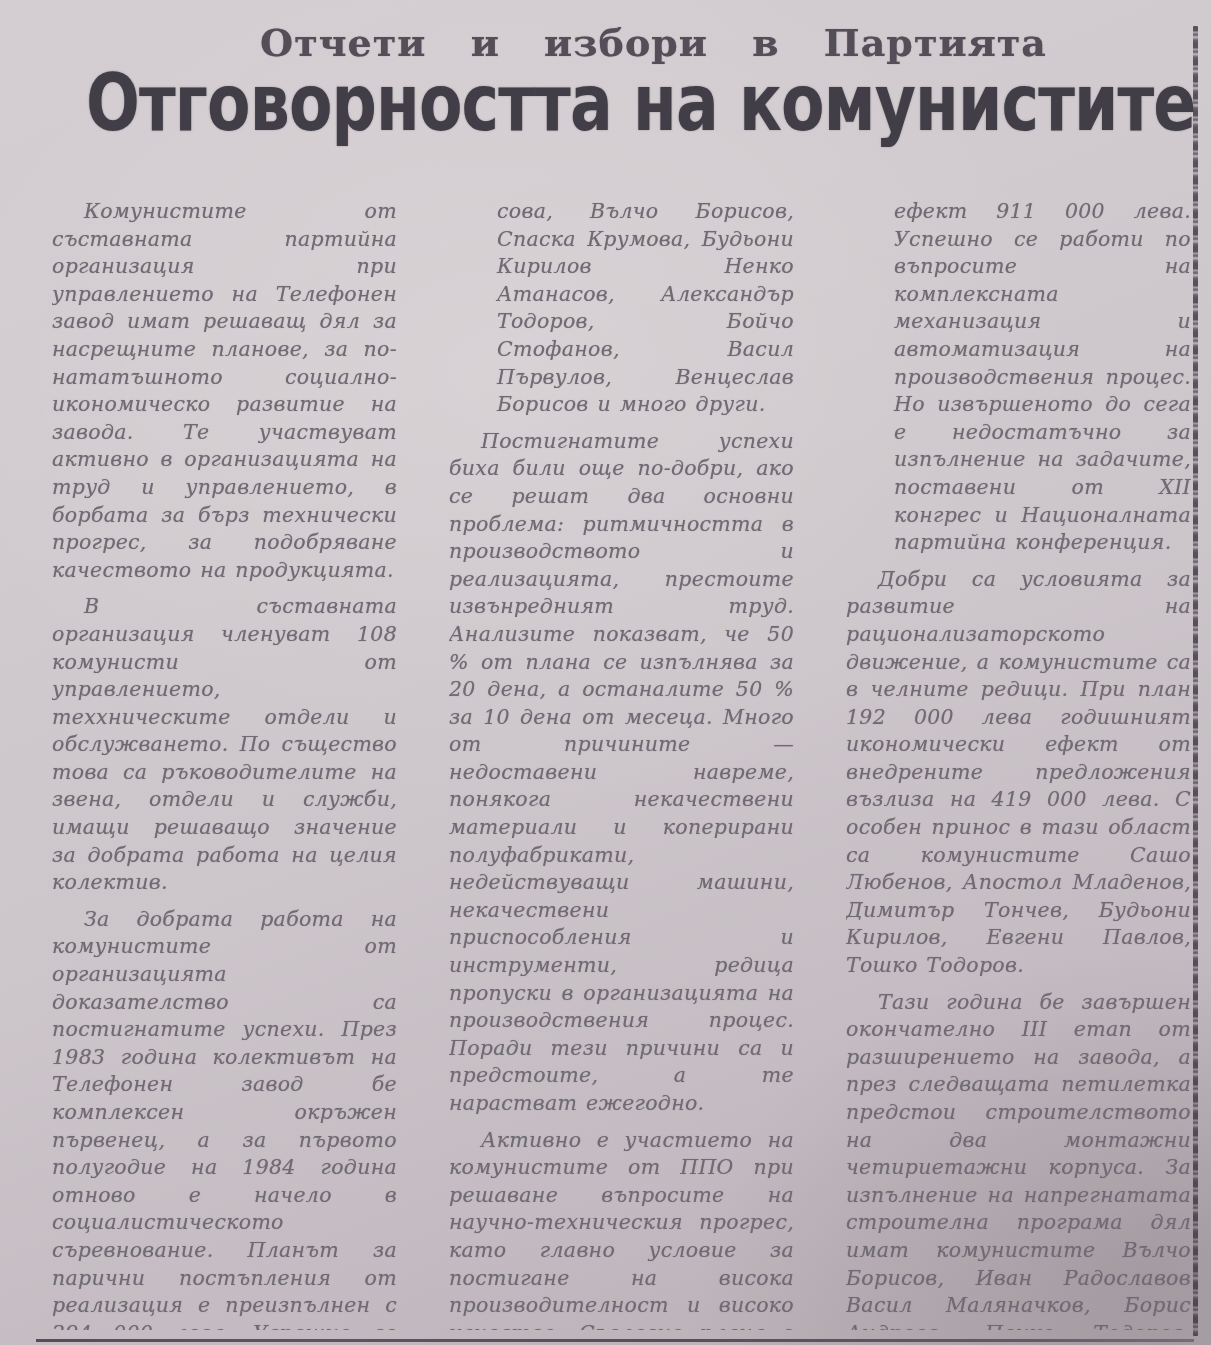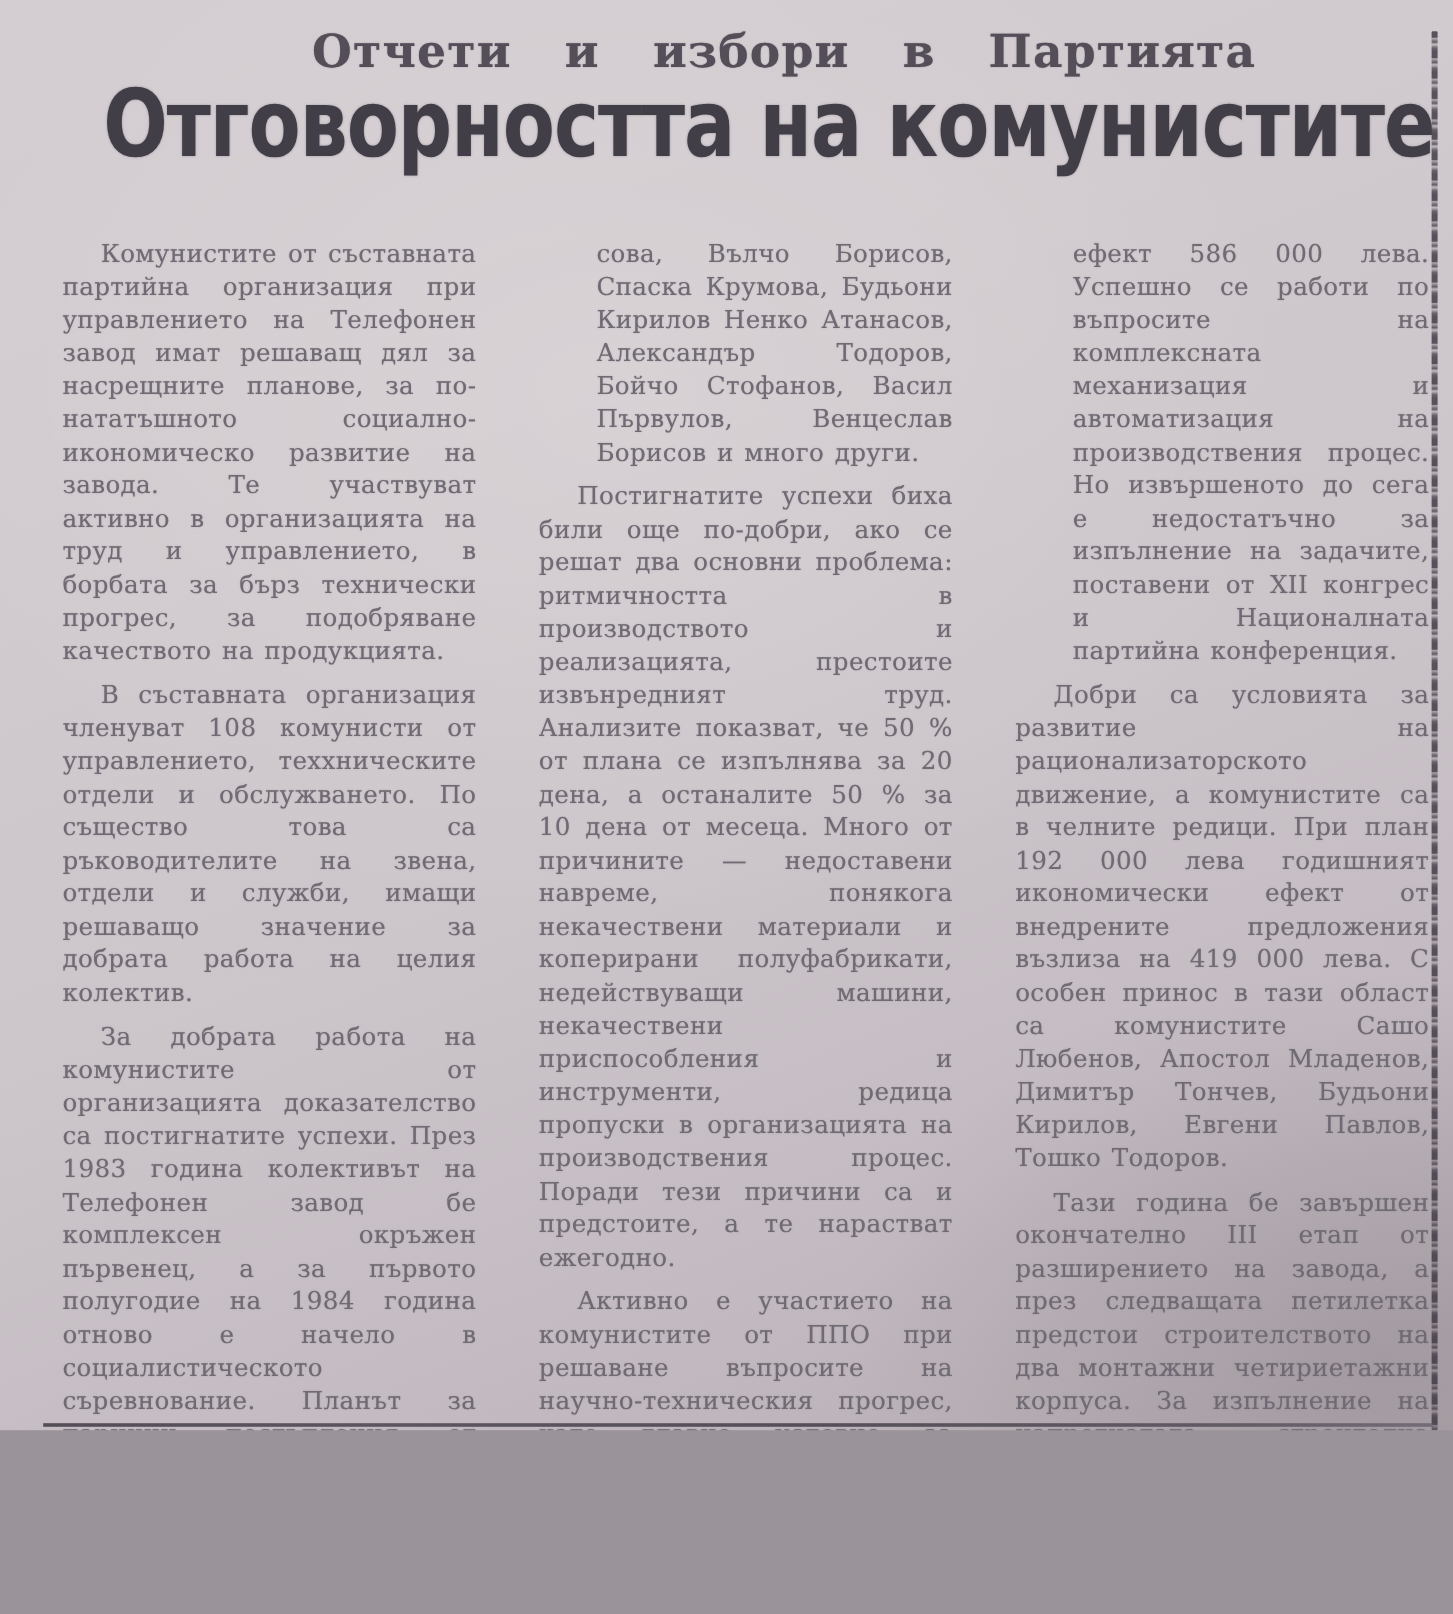--- a/index.html
+++ b/index.html
@@ -1,19 +1,19 @@
 <!DOCTYPE html>
 <html><head>
 <meta charset="utf-8">
 <style>
   html, body { margin: 0; padding: 0; background: #9a949a; }
   .paper {
     position: relative;
     width: 1211px;
-    height: 1192px;
+    height: 1345px;
     overflow: hidden;
     background:
       radial-gradient(ellipse 950px 720px at 42% 28%, rgba(255,255,255,0.16), transparent 62%),
       radial-gradient(ellipse 700px 500px at 95% 95%, rgba(70,60,70,0.18), transparent 65%),
       linear-gradient(158deg, #d4cdd1 0%, #d1cace 30%, #ccc5ca 55%, #c3bbc1 78%, #b5acb2 100%);
     font-family: "DejaVu Serif", serif;
   }
   .kicker {
     position: absolute;
     top: 20px;
@@ -48,20 +48,21 @@
   }
   .columns {
     position: absolute;
     top: 198px;
     left: 52px;
     width: 1139px;
     height: 1132px;
     display: flex;
     gap: 52px;
     overflow: hidden;
+    font-style: italic;
   }
   .col {
     width: 345px;
     flex: 0 0 345px;
     font-size: 20.5px;
     line-height: 27.6px;
     text-align: justify;
     color: #6f6a73;
     letter-spacing: 0.3px;
     word-spacing: 2px;
@@ -109,21 +110,21 @@
         <p class="para">Комунистите от съставната партийна организация при управлението на Телефонен завод имат решаващ дял за насрещните планове, за по-нататъшното социално-икономическо развитие на завода. Те участвуват активно в организацията на труд и управлението, в борбата за бърз технически прогрес, за подобряване качеството на продукцията.</p>
         <p class="para">В съставната организация членуват 108 комунисти от управлението, теххническите отдели и обслужването. По същество това са ръководителите на звена, отдели и служби, имащи решаващо значение за добрата работа на целия колектив.</p>
         <p class="para">За добрата работа на комунистите от организацията доказателство са постигнатите успехи. През 1983 година колективът на Телефонен завод бе комплексен окръжен първенец, а за първото полугодие на 1984 година отново е начело в социалистическото съревнование. Планът за парични постъпления от реализация е преизпълнен с 294 000 лева. Успешно се изпълнява планът за съвкупната печалба, като спрямо 1983 година тя е нараснала с 45 % и т.н. Като ръководители и специалисти с най-голям дял в борбата за ефективна производствено-стопанска дейност са комунистите Владимир Живков, Владимир Гергов, Костадин Костов, Никодим Спасов, Иван Асенов, Асен Влашки, Ангел Александров, Иван Йосифов, Николай Митов, Мара Бори</p>
       </div>
     <div class="col">
         <p class="para noindent">сова, Вълчо Борисов, Спаска Крумова, Будьони Кирилов Ненко Атанасов, Александър Тодоров, Бойчо Стофанов, Васил Първулов, Венцеслав Борисов и много други.</p>
         <p class="para">Постигнатите успехи биха били още по-добри, ако се решат два основни проблема: ритмичността в производството и реализацията, престоите извънредният труд. Анализите показват, че 50 % от плана се изпълнява за 20 дена, а останалите 50 % за 10 дена от месеца. Много от причините — недоставени навреме, понякога некачествени материали и коперирани полуфабрикати, недействуващи машини, некачествени приспособления и инструменти, редица пропуски в организацията на производствения процес. Поради тези причини са и предстоите, а те нарастват ежегодно.</p>
         <p class="para">Активно е участието на комунистите от ППО при решаване въпросите на научно-техническия прогрес, като главно условие за постигане на висока производителност и високо качество. Съгласно плана е работено по 46 задачи и 81 етапа. Разработени са новите телефонни апарати ТА-710, ТА-721, ТА-725, автоматичен номеронабирател АН-15, ТА-800. Внедрени са следните разработки: ТА-620М, ТА-711, ДЕ-700, капсул микрофонен и телефонен. Разработени са опитните образци на ТА-900, ТА-620 и ТА1130М. От заложените в актуализираната програма 43 броя основни мероприятия са изпълнени 34 броя с общ икономически</p>
       </div>
     <div class="col">
-        <p class="para noindent">ефект 586 000 лева. Успешно се работи по въпросите на комплексната механизация и автоматизация на производствения процес. Но извършеното до сега е недостатъчно за изпълнение на задачите, поставени от XII конгрес и Националната партийна конференция.</p>
+        <p class="para noindent">ефект 911 000 лева. Успешно се работи по въпросите на комплексната механизация и автоматизация на производствения процес. Но извършеното до сега е недостатъчно за изпълнение на задачите, поставени от XII конгрес и Националната партийна конференция.</p>
         <p class="para">Добри са условията за развитие на рационализаторското движение, а комунистите са в челните редици. При план 192 000 лева годишният икономически ефект от внедрените предложения възлиза на 419 000 лева. С особен принос в тази област са комунистите Сашо Любенов, Апостол Младенов, Димитър Тончев, Будьони Кирилов, Евгени Павлов, Тошко Тодоров.</p>
         <p class="para">Тази година бе завършен окончателно III етап от разширението на завода, а през следващата петилетка предстои строителството на два монтажни четириетажни корпуса. За изпълнение на напрегнатата строителна програма дял имат комунистите Вълчо Борисов, Иван Радославов Васил Маляначков, Борис Андреев, Пенко Тодоров, Марко Иванов, Борис Павлов, Александър Димитров, Стоян Иванов, Анто Живков, Радко Иванов, Петър Цацков, Пешо Живков, Иван Каменов и др. Още по-отговорни са задачите, които стоят пред комунистите от ППО, при управлението през 1985 година. Нужна е пълна мобилизация на силите за изпълнение насрещния план, за подобряване качеството на продукцията и достойна среща на XIII конгрес на БКП.</p>
       </div>
   </div>
 
   <div class="edge-strip"></div>
   <div class="bottom-rule"></div>
 </div>
 
 </body></html>

